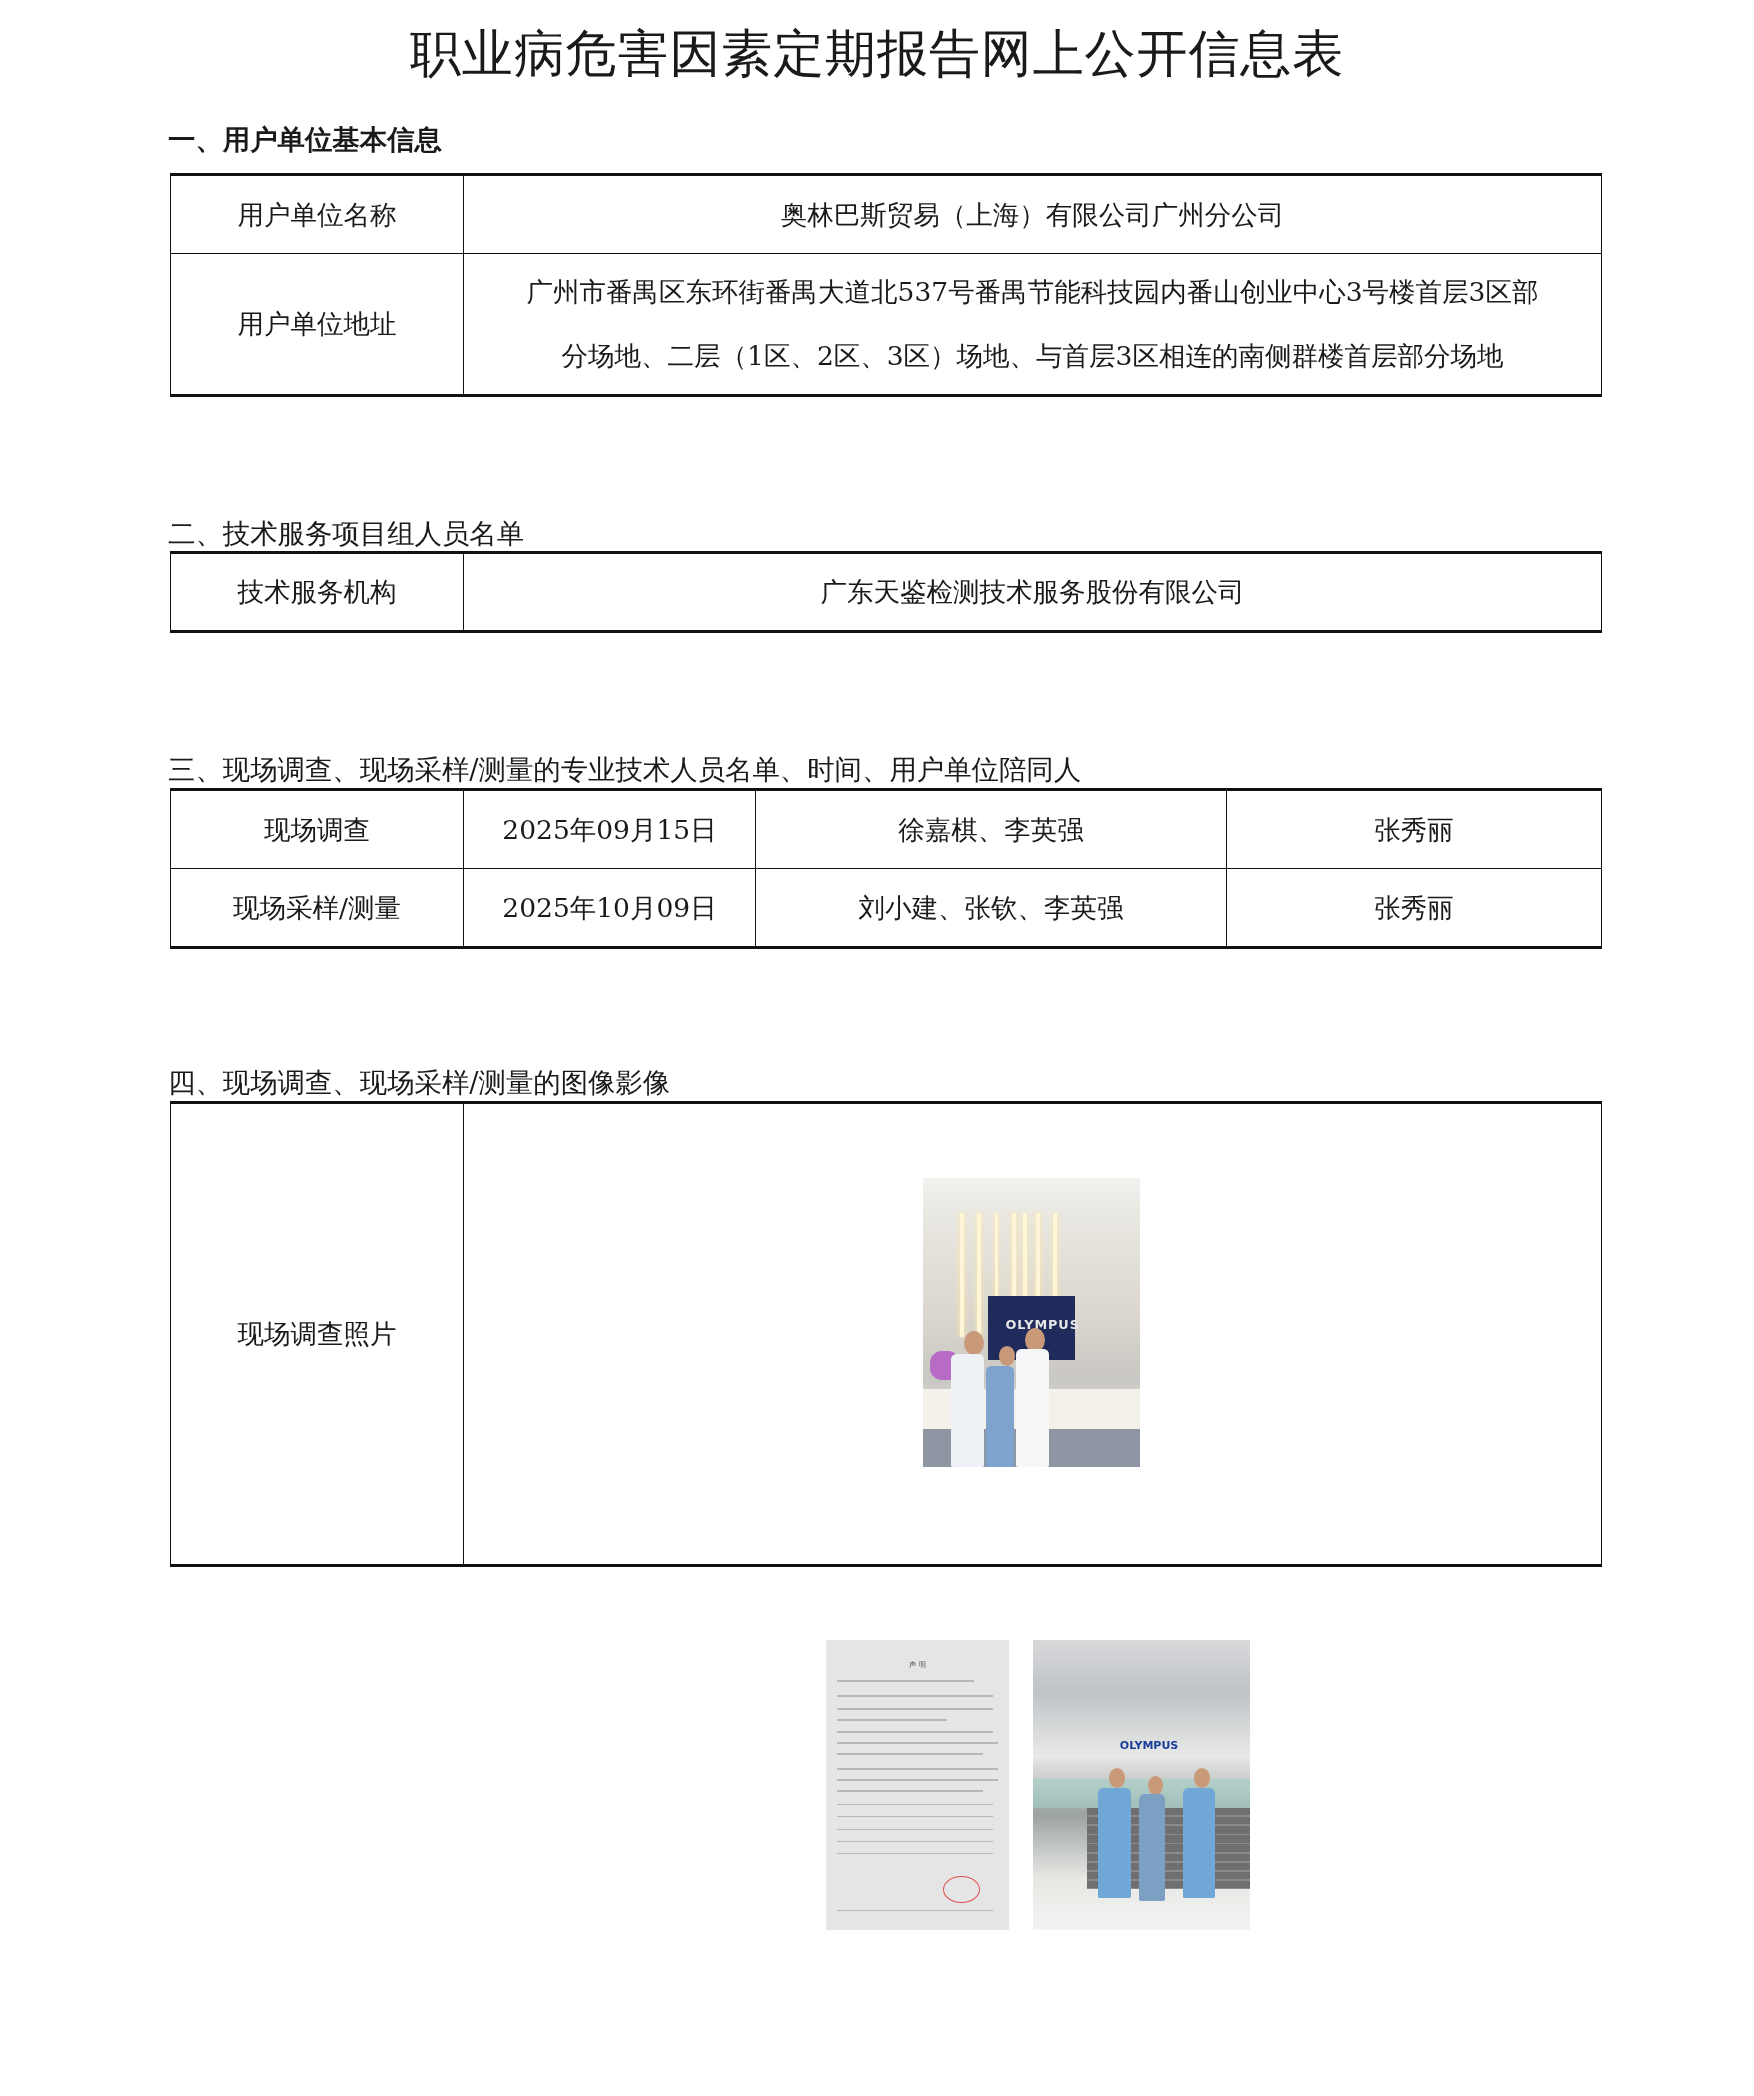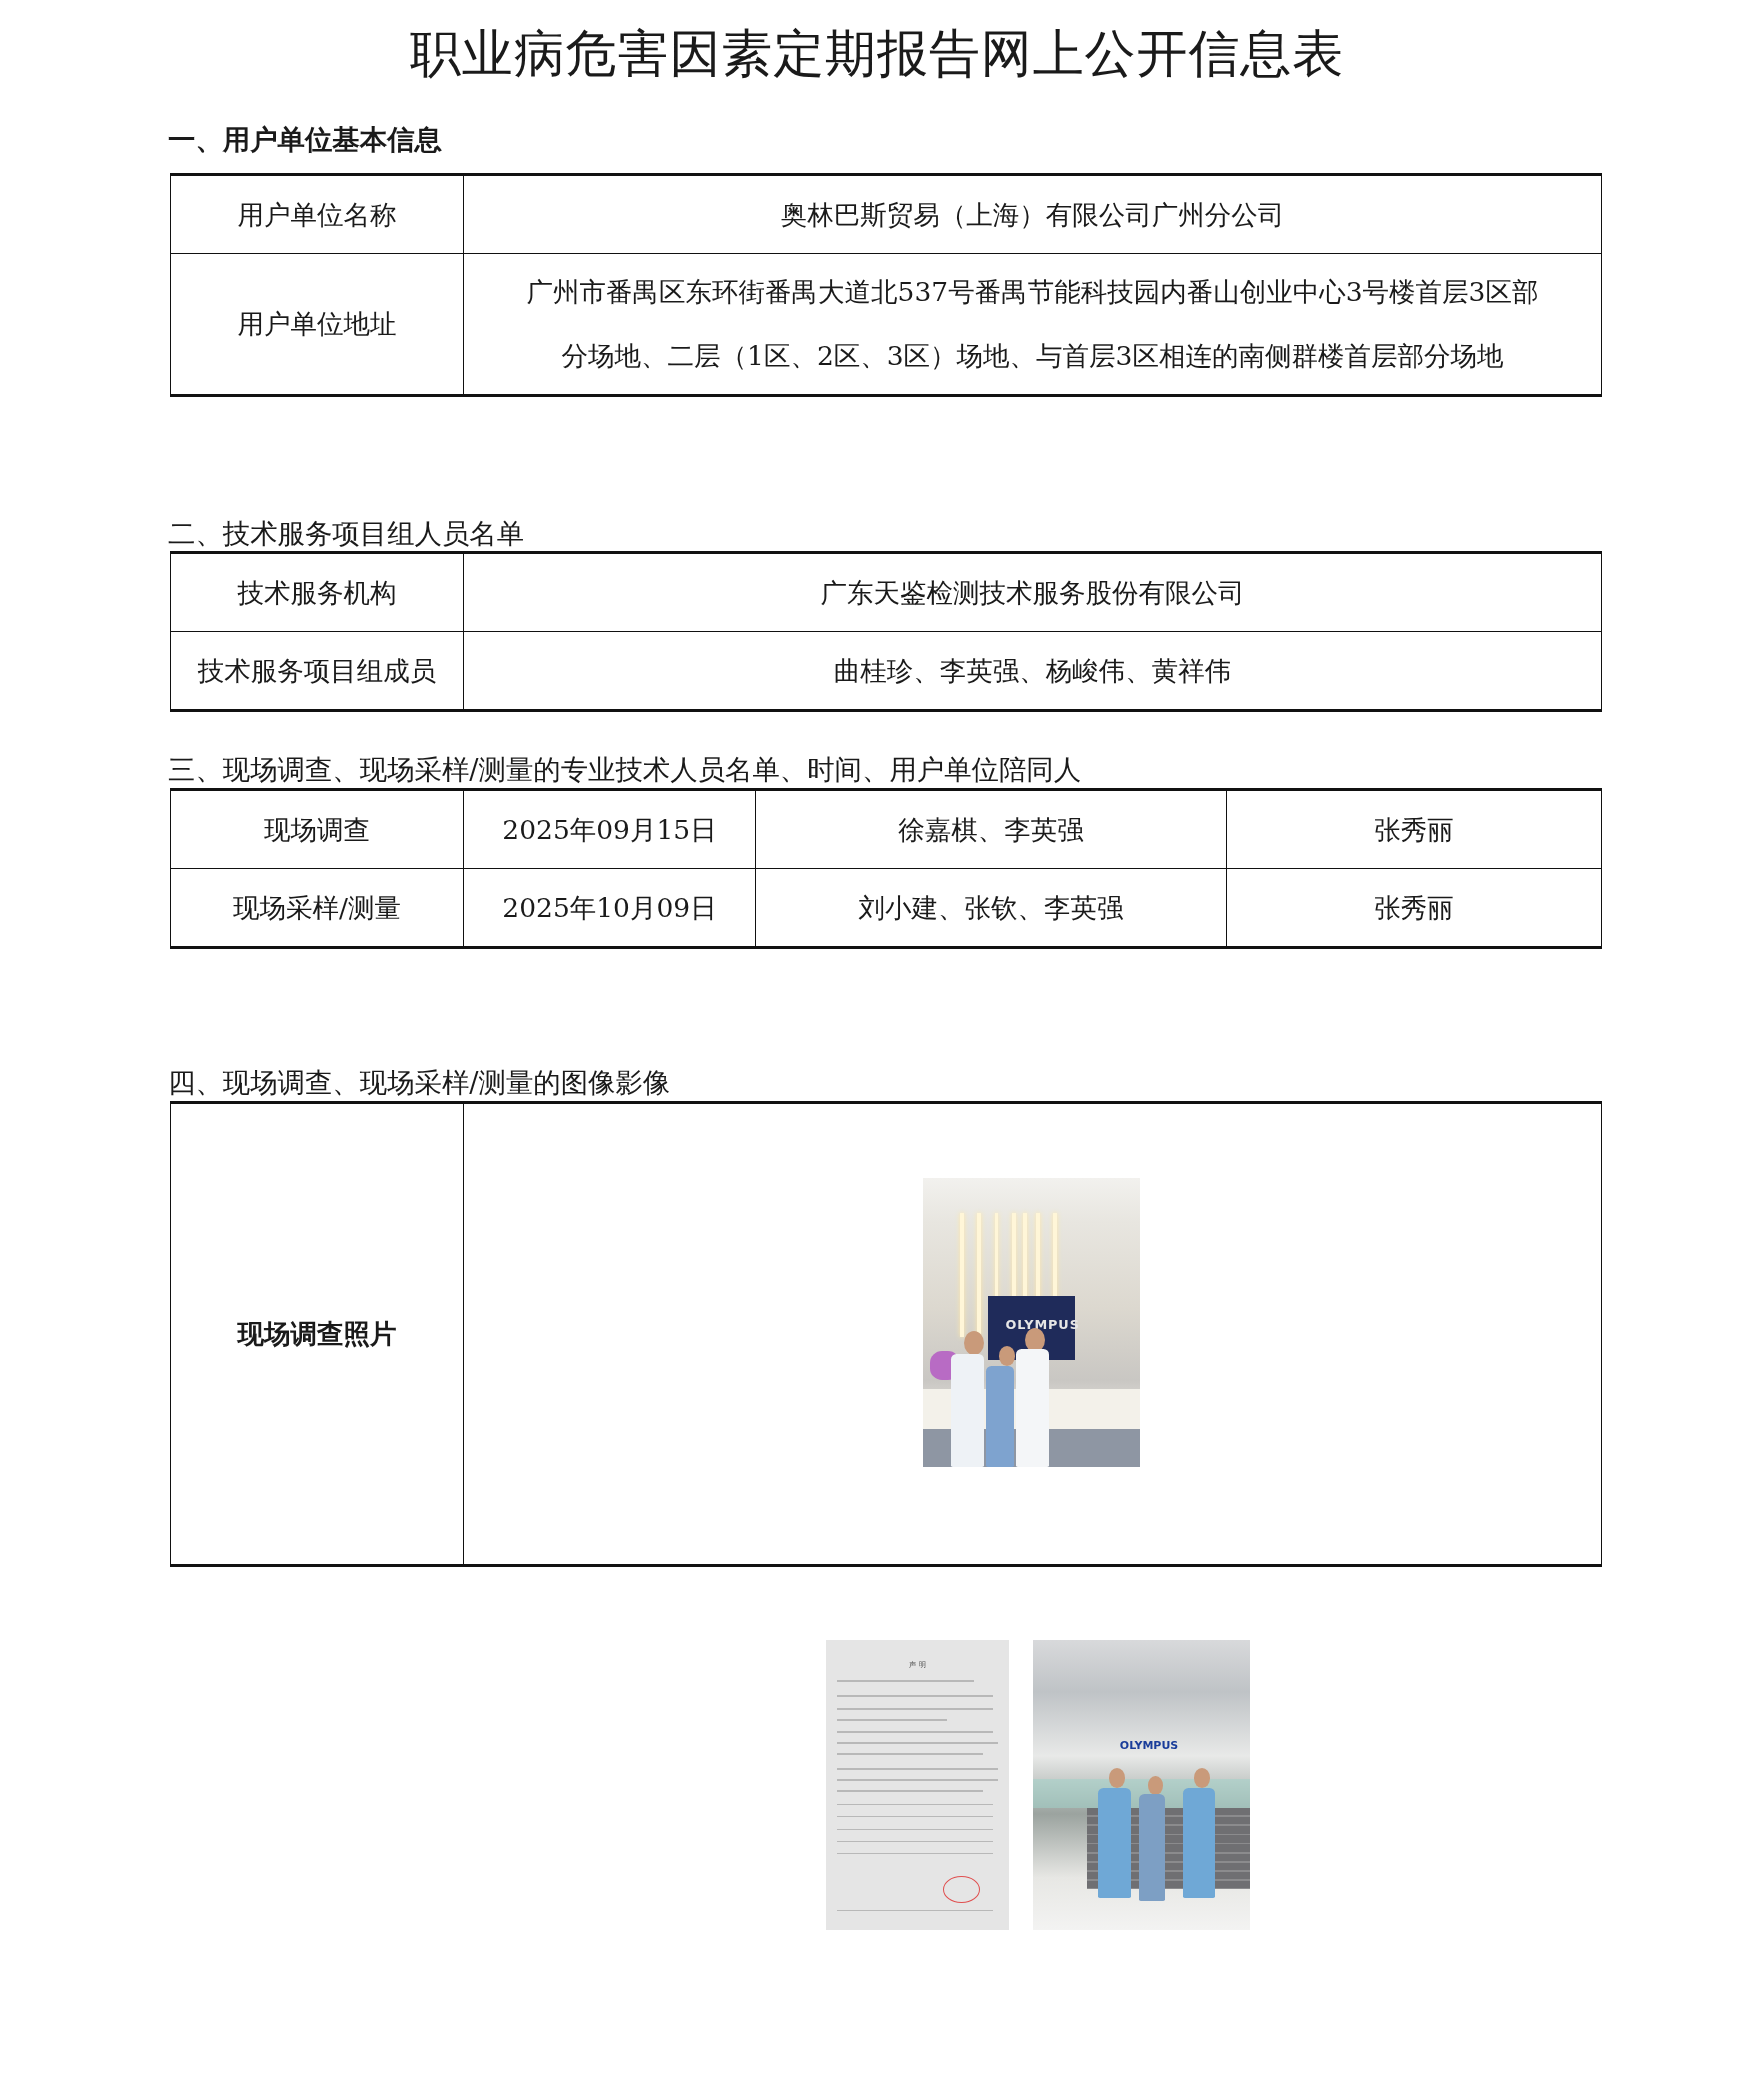--- a/index.html
+++ b/index.html
@@ -88,24 +88,20 @@
 <table class="grid" style="top:551px;">
   <colgroup>
       <col style="width:293px">
       <col style="width:1138px">
     </colgroup>
   <tbody>
       <tr style="height:79px;">
     <td>技术服务机构</td>
     <td>广东天鉴检测技术服务股份有限公司</td>
   </tr>
-  <tr style="height:79px;">
-    <td>技术服务项目组成员</td>
-    <td>曲桂珍、李英强、杨峻伟、黄祥伟</td>
-  </tr>
 </tbody>
   </table>
 
 <div class="section-heading" style="top:752px;">三、现场调查、现场采样/测量的专业技术人员名单、时间、用户单位陪同人</div>
 <table class="grid" style="top:788px;">
   <colgroup>
       <col style="width:293px">
       <col style="width:292px">
       <col style="width:471px">
       <col style="width:375px">
@@ -120,21 +116,21 @@
   <tr style="height:79px;">
     <td>现场采样/测量</td>
     <td>2025年10月09日</td>
     <td>刘小建、张钦、李英强</td>
     <td>张秀丽</td>
   </tr>
 </tbody>
   </table>
 
 <div class="section-heading" style="top:1065px;">四、现场调查、现场采样/测量的图像影像</div>
-<table class="grid" style="top:1101px;font-weight:bold;">
+<table class="grid" style="top:1101px;">
   <colgroup>
       <col style="width:293px">
       <col style="width:1138px">
     </colgroup>
   <tbody>
       <tr style="height:463px;">
     <td>现场调查照片</td>
     <td class="photo-cell"></td>
   </tr>
 </tbody>

